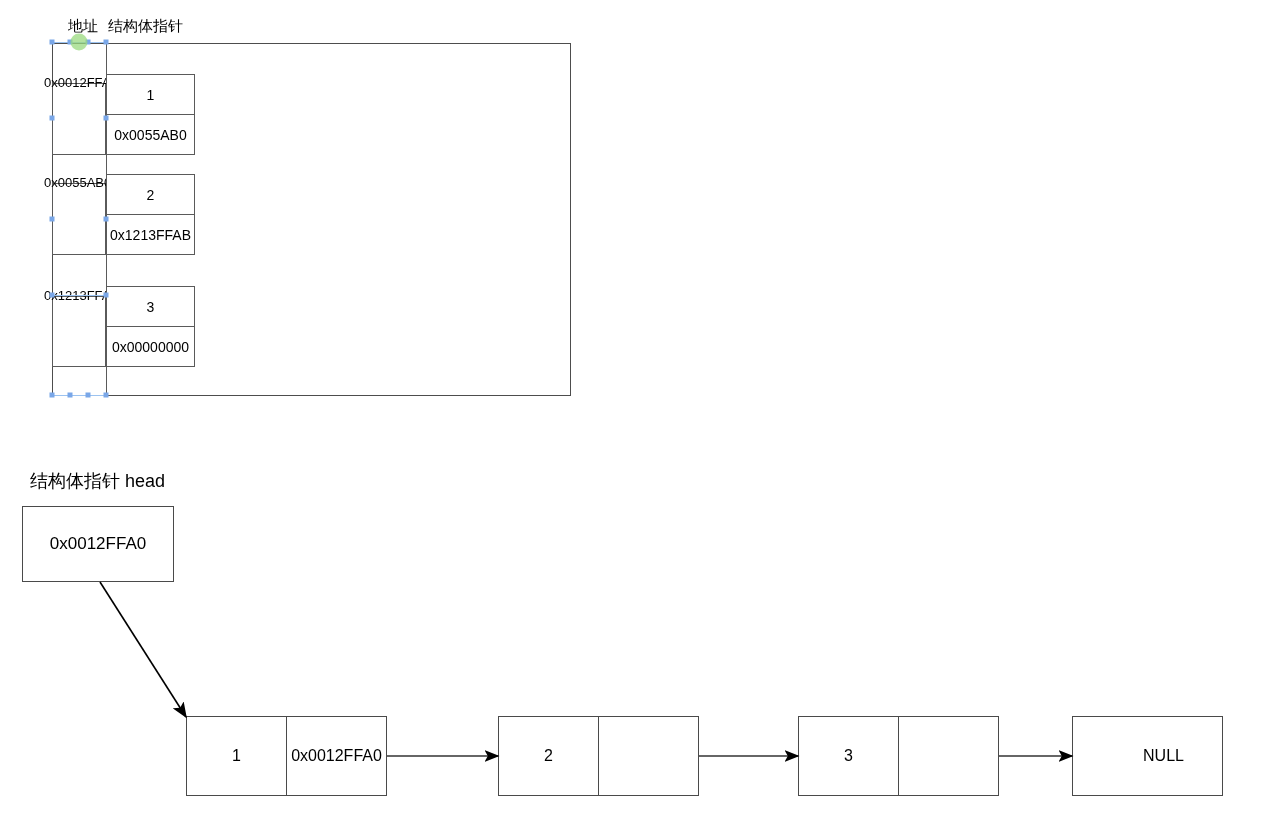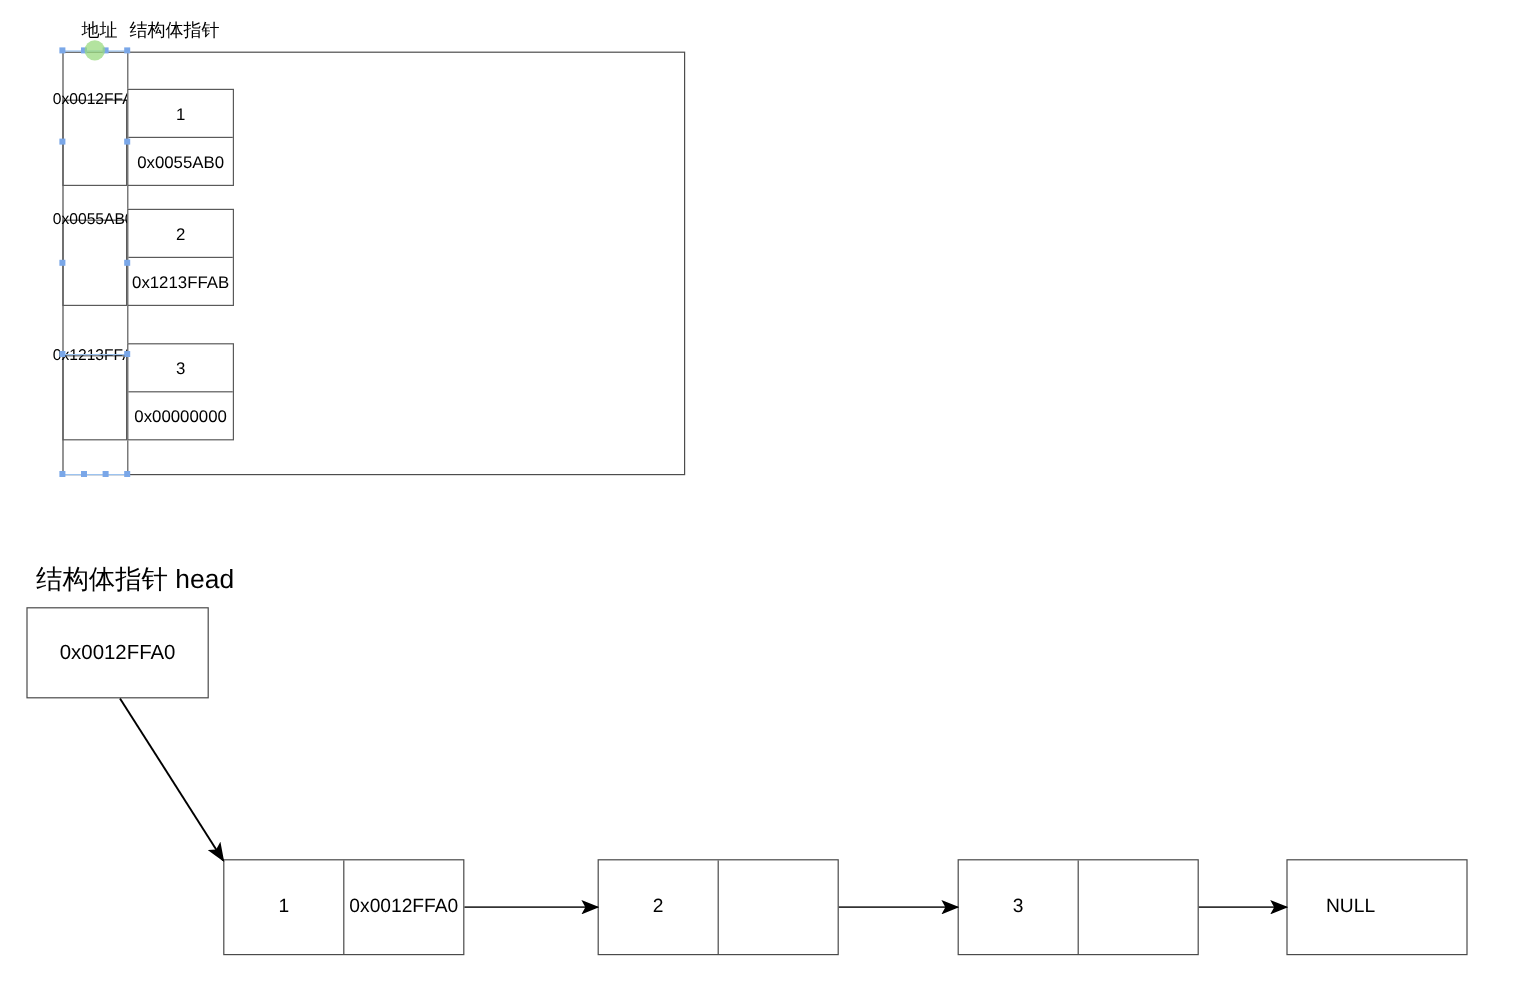--- a/index.html
+++ b/index.html
@@ -107,20 +107,21 @@
     border-right: 1.5px solid #4a4a4a;
   }
 
   .null-box {
     position: absolute;
     box-sizing: border-box;
     border: 1.5px solid #4a4a4a;
     background: #ffffff;
     display: flex;
     align-items: center;
+    justify-content: center;
     font-size: 16px;
     padding-left: 32px;
   }
 
   .head-box {
     position: absolute;
     box-sizing: border-box;
     border: 1.6px solid #4a4a4a;
     background: #ffffff;
     display: flex;
@@ -208,21 +209,21 @@
   <div class="sel-line" style="left:52px; top:295px; width:54px; height:1px;"></div>
   <div class="sel-dot" style="left:52px;  top:295px;"></div>
   <div class="sel-dot" style="left:106px; top:295px;"></div>
 
   <div class="sel-line" style="left:52px; top:395px; width:54px; height:1px;"></div>
   <div class="sel-dot" style="left:52px;  top:395px;"></div>
   <div class="sel-dot" style="left:70px;  top:395px;"></div>
   <div class="sel-dot" style="left:88px;  top:395px;"></div>
   <div class="sel-dot" style="left:106px; top:395px;"></div>
 
-  <div class="label" style="left:30px; top:472px; font-size:22px;">结构体指针 head</div>
+  <div class="label" style="left:30px; top:472px; font-size:18px;">结构体指针 head</div>
 
   <div class="head-box" style="left:22px; top:506px; width:152px; height:76px;">
     <span>0x0012FFA0</span>
   </div>
 
   <div class="node" style="left:186px; top:716px; width:201px; height:80px;">
     <div class="node-cell left">1</div>
     <div class="node-cell">0x0012FFA0</div>
   </div>
 

